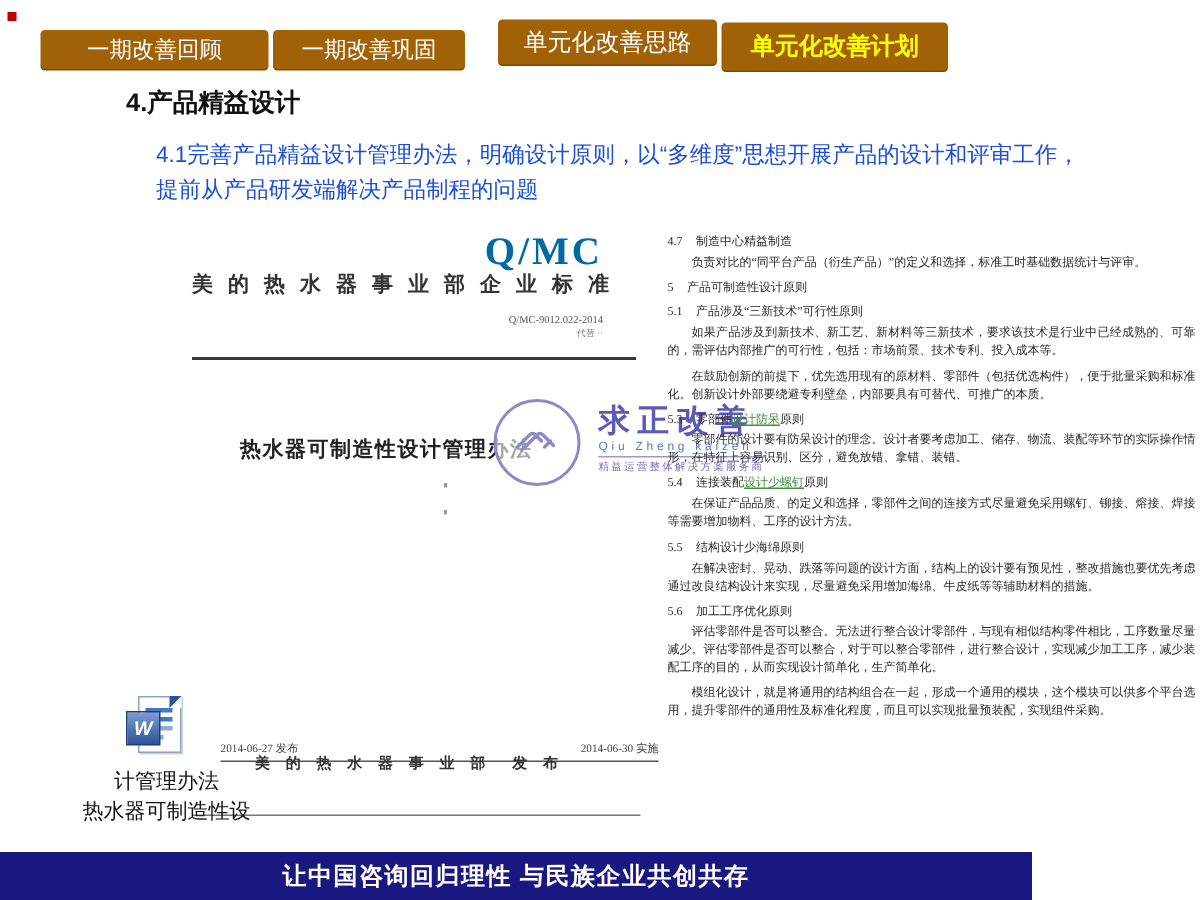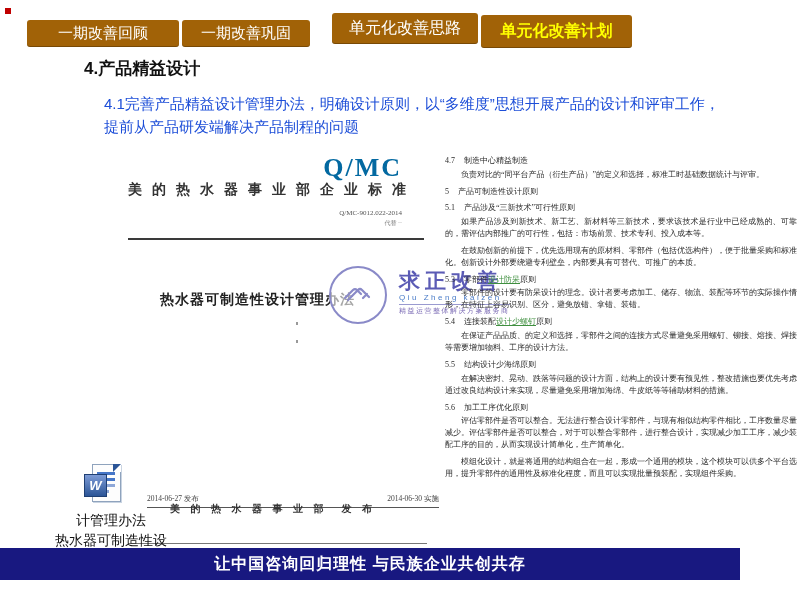--- a/index.html
+++ b/index.html
@@ -56,21 +56,21 @@
 
   
   .right-doc{position:absolute;left:445px;top:150px;width:352px;font-family:"Liberation Serif","DejaVu Serif",serif;font-size:8px;color:#2a2a2a;}
   .sec-h{margin:5px 0 2px 0;line-height:1.45;}
   .sec-num{margin-right:9px;}
   .sec-hl{color:#3F8F3F;text-decoration:underline;}
   .sec-p{margin:2px 0 5px 0;text-indent:2em;line-height:1.5;text-align:justify;}
   .sec-p:empty{display:none;}
 
   
-  .footer{position:absolute;left:0;top:548px;width:740px;height:32px;background:#181880;color:#ffffff;font-size:16px;font-weight:700;letter-spacing:1px;display:flex;align-items:center;justify-content:center;}
+  .footer{position:absolute;left:0;top:568px;width:688px;height:32px;background:#181880;color:#ffffff;font-size:16px;font-weight:700;letter-spacing:1px;display:flex;align-items:center;justify-content:center;}
 </style>
 </head>
 <body>
 
 <div class="slide">
 
   <div class="artifact-dot"></div>
 
   <nav>
     <div class="tab tab1">一期改善回顾</div>

